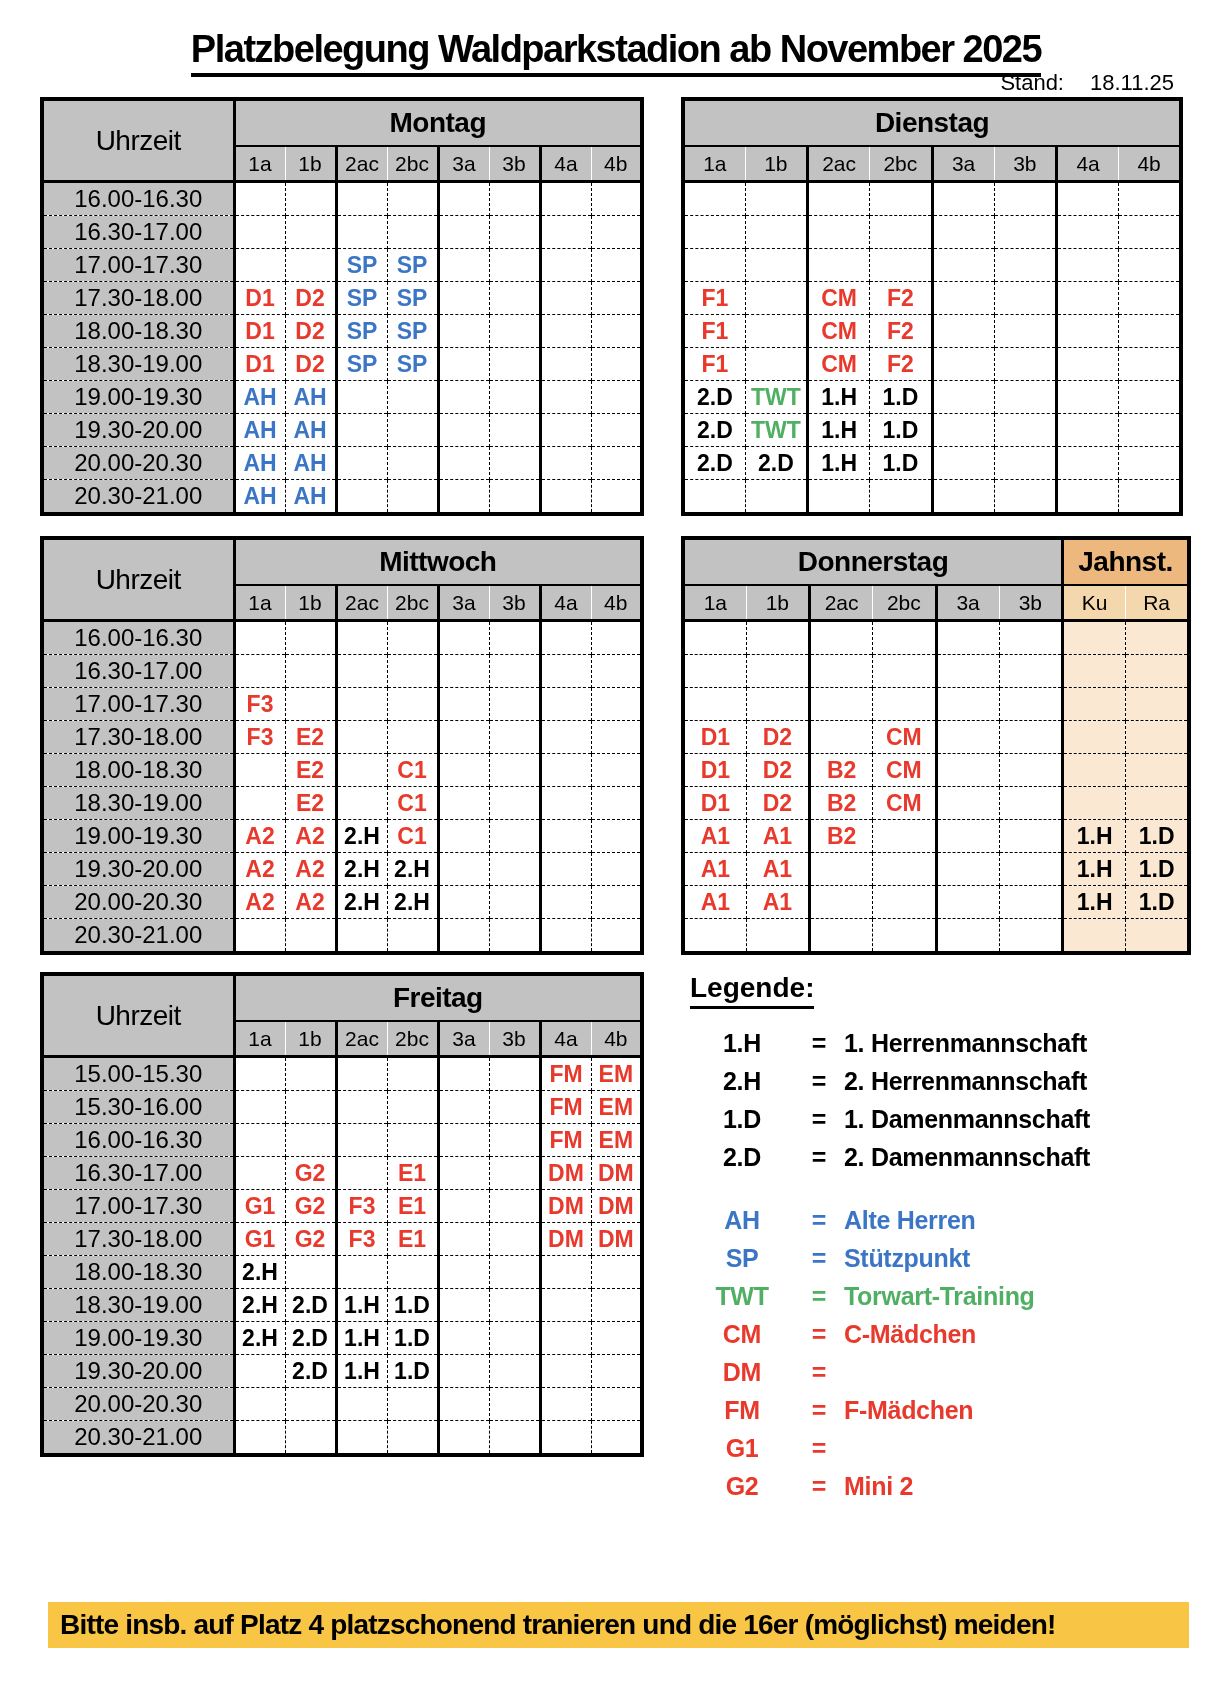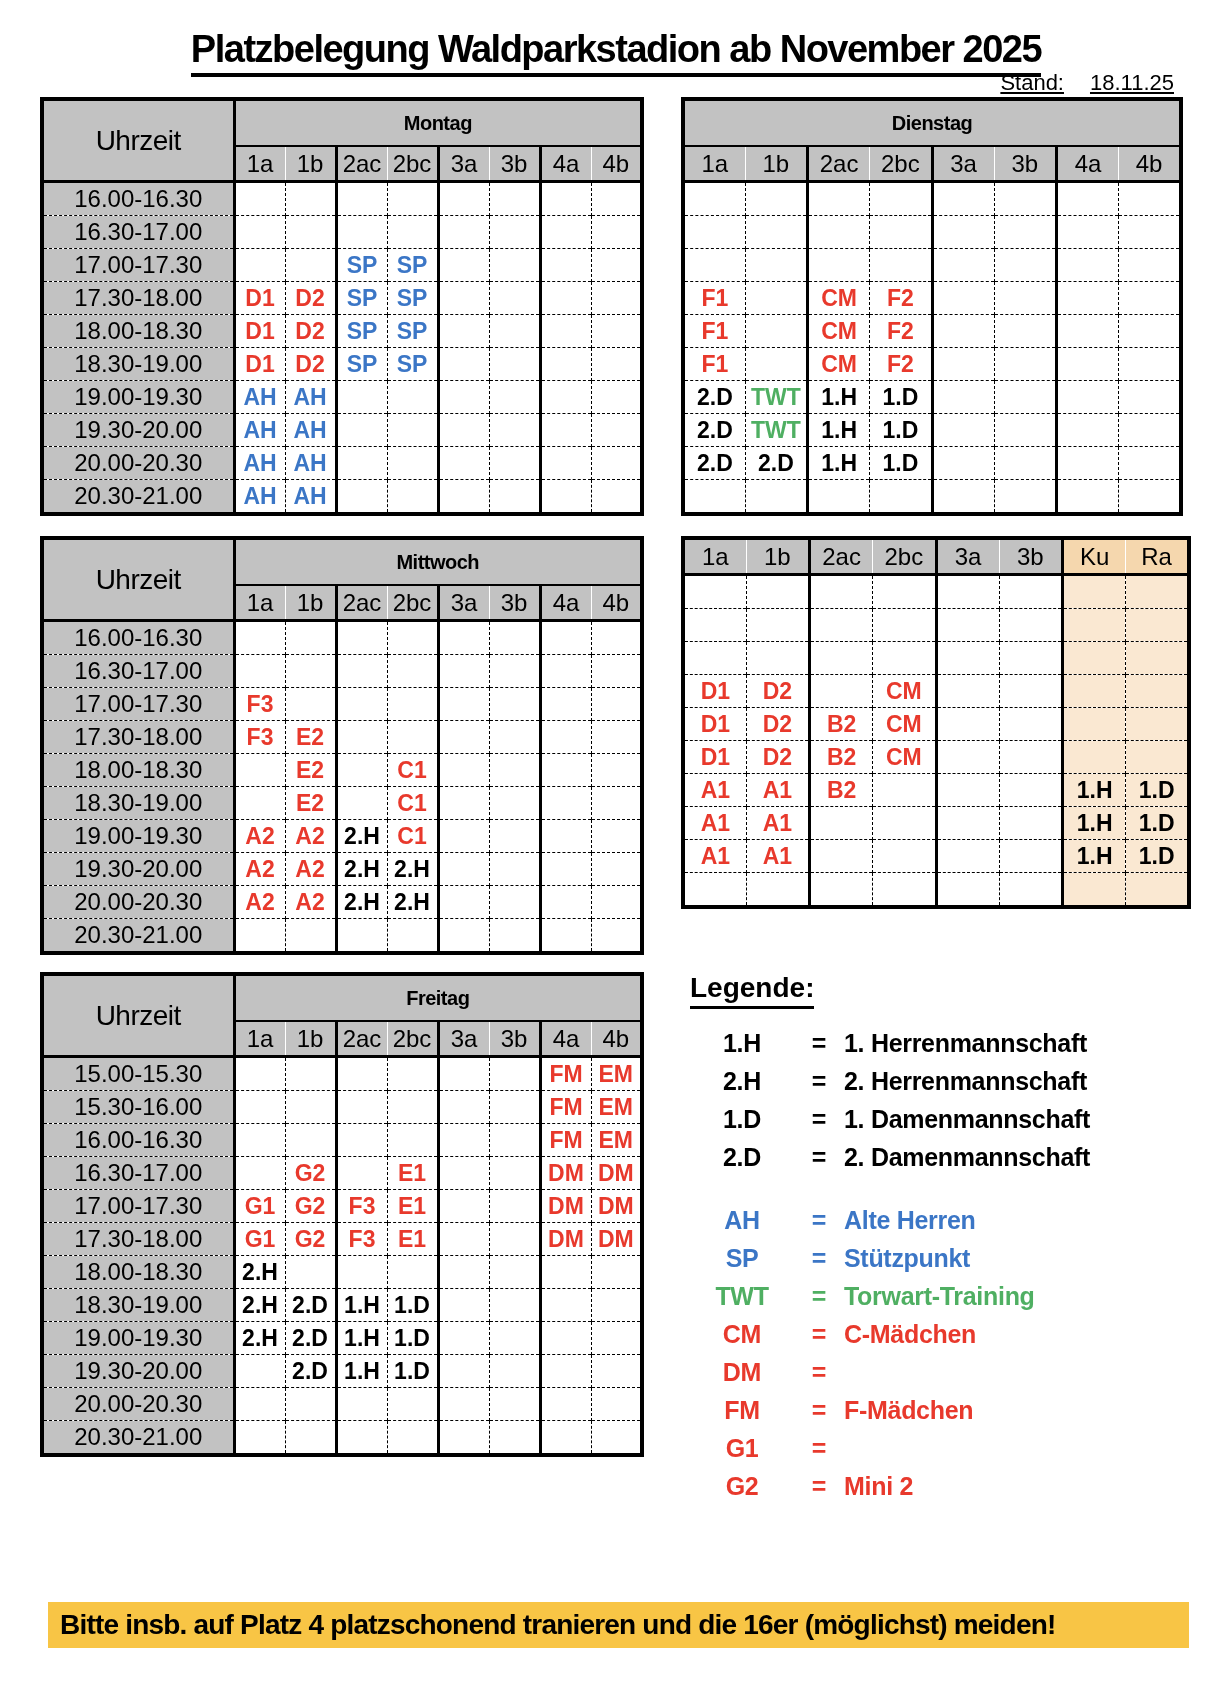--- a/index.html
+++ b/index.html
@@ -17,33 +17,33 @@
   .page{
     position:relative;width:1232px;height:1688px;background:#fff;
     font-family:"Liberation Sans","DejaVu Sans",sans-serif;color:#000;overflow:hidden;
   }
   .title{
     position:absolute;top:28px;left:0;width:1232px;text-align:center;
     font-size:38px;font-weight:bold;letter-spacing:-1.5px;
   }
   .title .u{display:inline-block;border-bottom:4px solid #000;padding-bottom:2px;text-align:center;}
   .stand{
-    position:absolute;top:70px;right:58px;font-size:22px;display:flex;gap:26px;align-items:baseline;text-decoration:underline;
+    position:absolute;top:70px;right:58px;font-size:22px;display:flex;gap:26px;align-items:baseline;
   }
   .tblhost{position:absolute;}
   table.grid{border-collapse:collapse;table-layout:fixed;border:4px solid var(--line);}
   table.grid th,table.grid td{
     padding:0;margin:0;text-align:center;vertical-align:middle;overflow:hidden;white-space:nowrap;
   }
   .dayh{
-    background:var(--gray);font-size:20px;font-weight:bold;height:44px;
+    background:var(--gray);font-size:28px;font-weight:bold;height:44px;
     border-bottom:2px solid var(--line);letter-spacing:-0.5px;
   }
   .colh{
-    background:var(--gray);font-size:24px;font-weight:normal;height:33px;
+    background:var(--gray);font-size:21px;font-weight:normal;height:33px;
     border-bottom:3px solid var(--line);border-left:1px dashed #fff;
   }
   .uhz{
     background:var(--gray);font-size:28px;font-weight:normal;
     border-right:3px solid var(--line);border-bottom:3px solid var(--line);letter-spacing:-0.5px;
   }
   .timec{
     background:var(--gray);font-size:24px;font-weight:normal;
     border-right:3px solid var(--line);border-top:1px dashed var(--line);
   }
@@ -516,20 +516,24 @@
           <col>
           <col>
           <col>
           <col>
           <col>
           <col>
           <col>
         </colgroup>
         <thead>
           <tr>
+            <th class="dayh gs" colspan="6">Donnerstag</th>
+            <th class="dayh gs jhd" colspan="2">Jahnst.</th>
+          </tr>
+          <tr>
             <th class="colh gs">1a</th>
             <th class="colh">1b</th>
             <th class="colh gs">2ac</th>
             <th class="colh">2bc</th>
             <th class="colh gs">3a</th>
             <th class="colh">3b</th>
             <th class="colh gs jhc">Ku</th>
             <th class="colh jhc">Ra</th>
           </tr>
         </thead>

